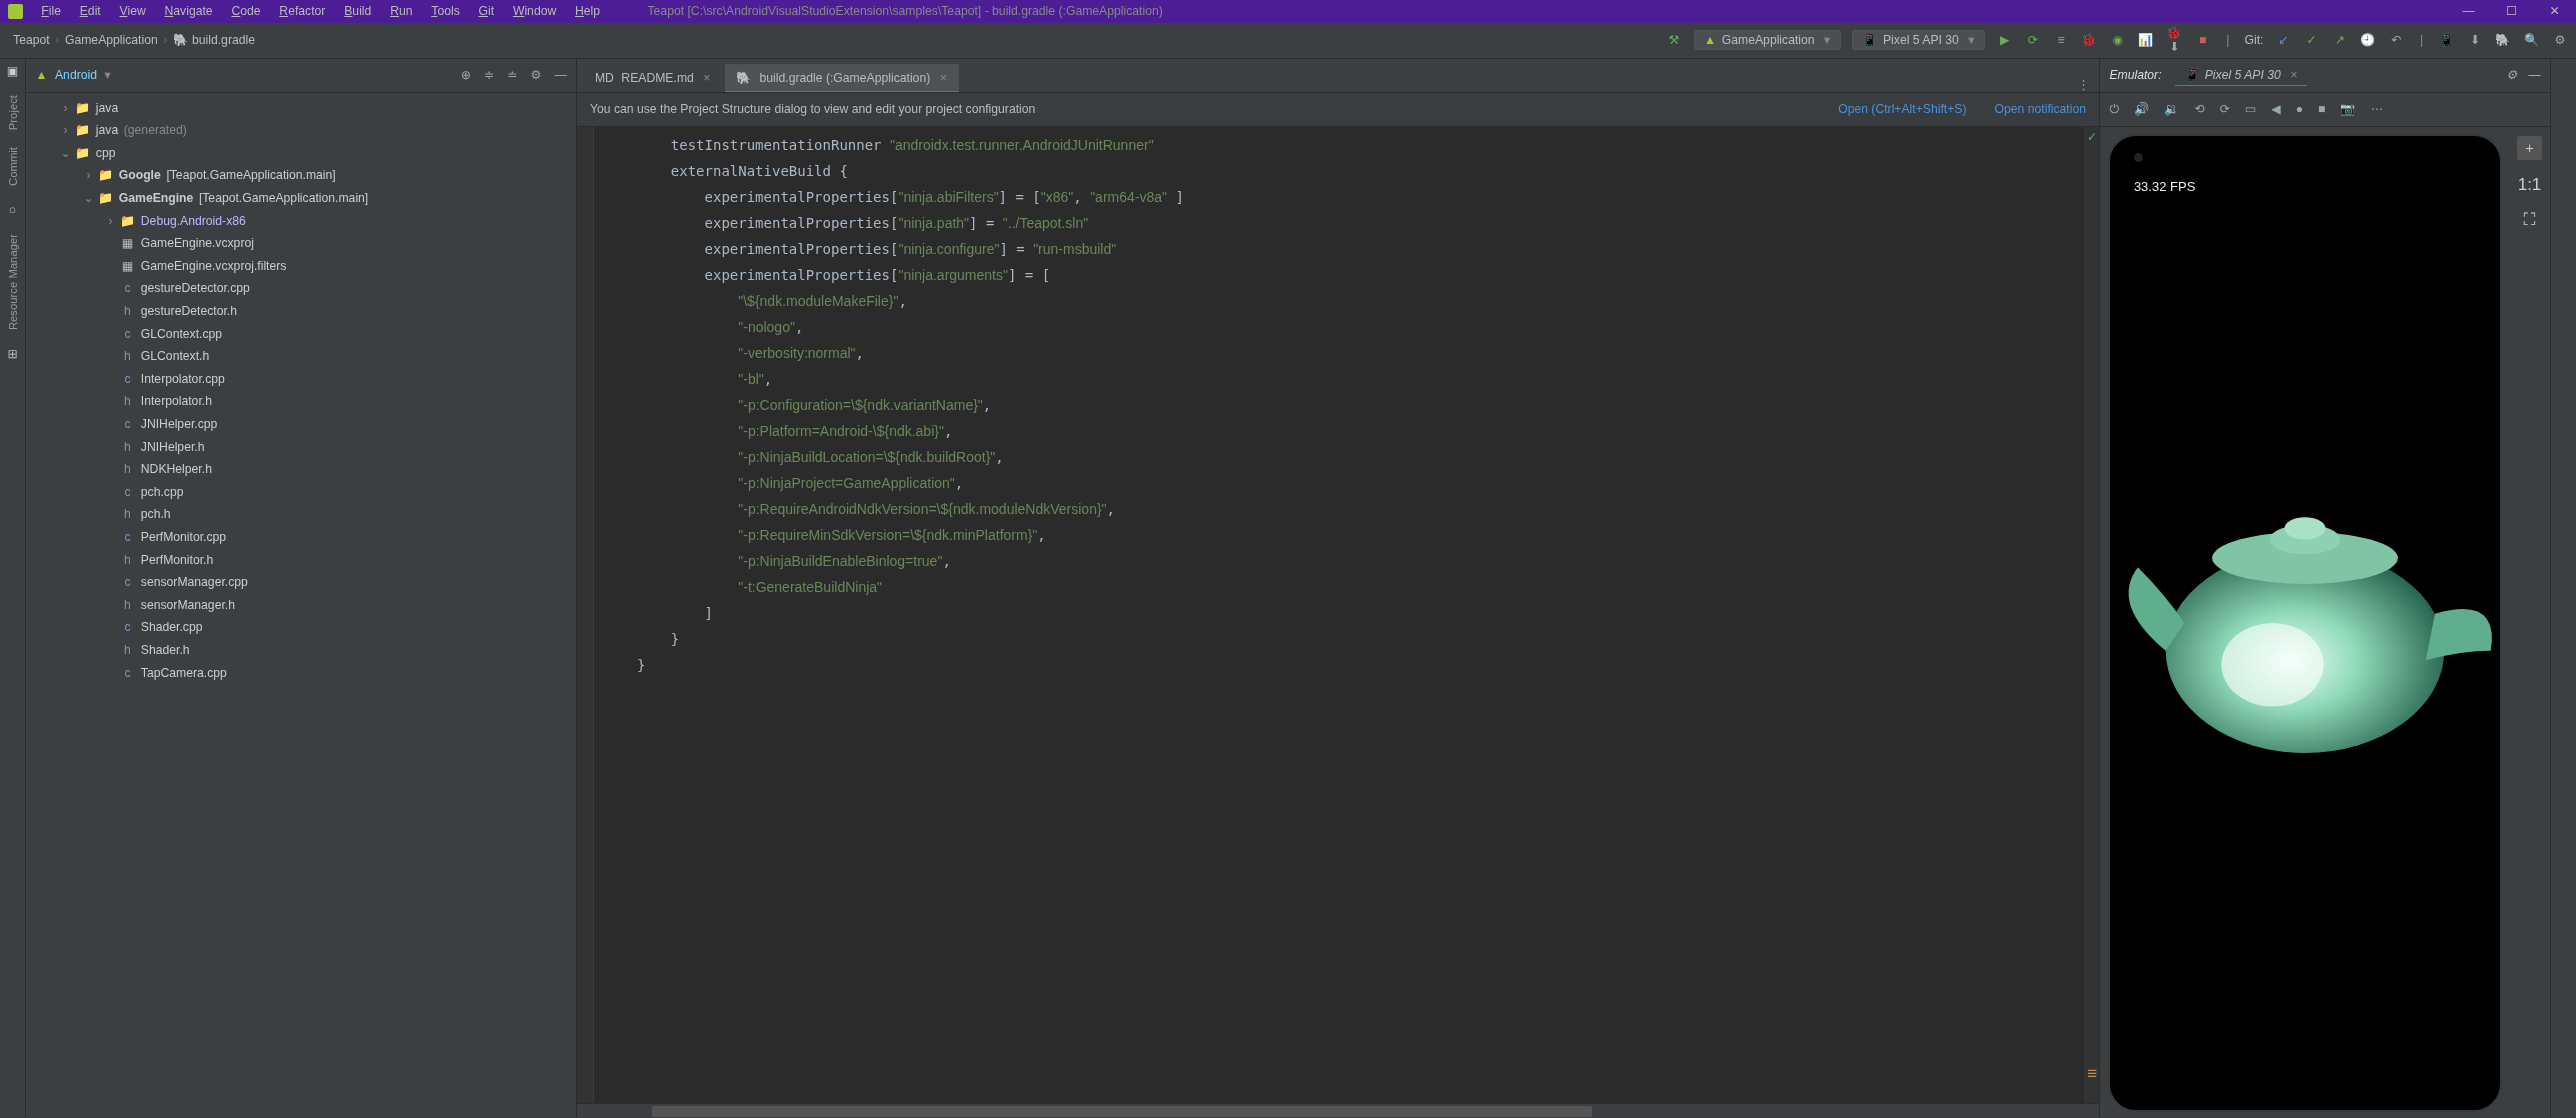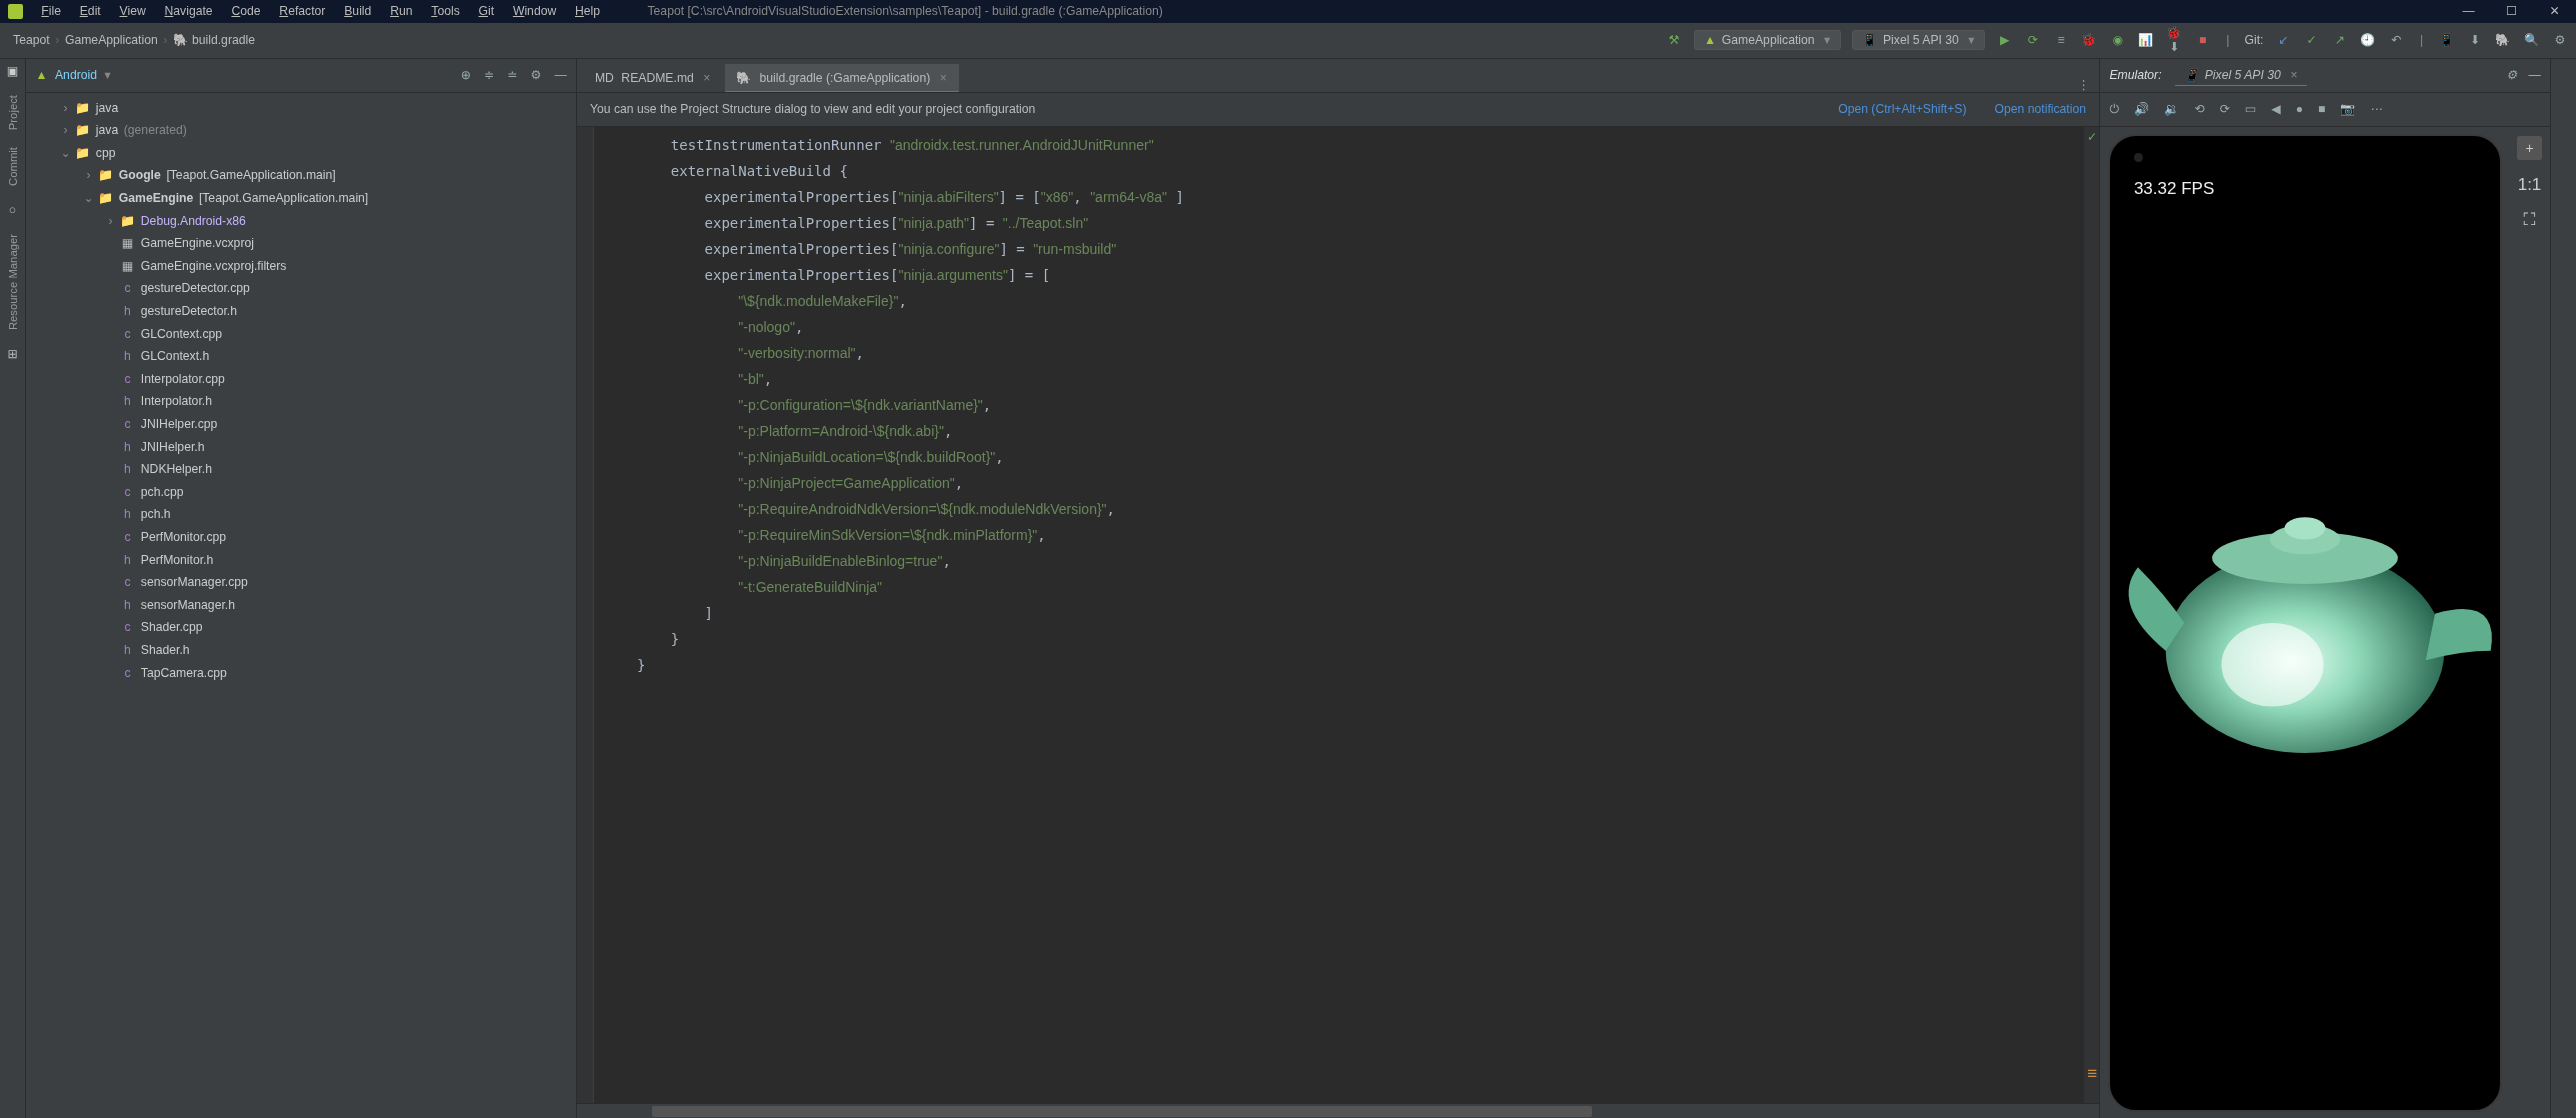--- a/index.html
+++ b/index.html
@@ -1,18 +1,18 @@
 <!DOCTYPE html>
 <html style="font-size:15px"><head>
 <meta charset="utf-8">
 <style>
   * { margin:0; padding:0; box-sizing:border-box; font-family:"Segoe UI",Arial,sans-serif; }
   body { background:#3c3f41; color:#bbb; font-size:12.2px; overflow:hidden; width:2576px; height:1119px; position:relative; }
   
-  .menubar { height:22.6px; display:flex; align-items:center; padding:0 7.5px; background:#0f172a; }
+  .menubar { height:22.6px; display:flex; align-items:center; padding:0 7.5px; background:#4c1d95; }
   .as-logo { width:15px; height:15px; background:#a4c639; border-radius:1.9px; margin-right:9.4px; }
   .menubar .item { padding:0 9.4px; color:#bbb; cursor:pointer; }
   .menubar .item u { text-decoration:underline; }
   .win-title { margin-left:38px; color:#888; }
   .win-ctrls { position:absolute; right:0; top:0; height:22.6px; display:flex; }
   .win-ctrls div { width:43px; display:flex; align-items:center; justify-content:center; color:#bbb; }
   
   .navrow { height:36px; display:flex; align-items:center; background:#3c3f41; border-bottom:0.9px solid #2b2b2b; }
   .crumbs { display:flex; align-items:center; padding-left:7.5px; }
   .crumb { padding:0 5.6px; color:#bbb; }
@@ -74,21 +74,21 @@
   .emu { width:451px; background:#3c3f41; border-left:0.9px solid #2b2b2b; display:flex; flex-direction:column;}
   .emuhead { height:34px; display:flex; align-items:center; padding:0 9.4px; border-bottom:0.9px solid #2b2b2b;font-style:italic;}
   .emuhead .title{ color:#ddd;}
   .emutab { margin-left:13px; display:flex; align-items:center; padding:3.8px 9.4px; border-bottom:1.9px solid #3c78d8; font-size:12.2px;}
   .emutab .x{ margin-left:9.4px; color:#888;}
   .emuhead .gear{ margin-left:auto; color:#9aa;}
   .emutb { height:34px; display:flex; align-items:center; gap:15px; padding:0 9.4px; border-bottom:0.9px solid #2b2b2b; color:#9aa;}
   .emubody { flex:1; display:flex; }
   .phone { flex:1; margin:7.5px; background:#000; border-radius:28px; border:2.8px solid #3a3a3a; position:relative; display:flex; align-items:center; justify-content:center; overflow:hidden;}
   .phone .cam{ position:absolute; top:17px; left:24.4px; width:9.4px; height:9.4px; background:#222; border-radius:50%;}
-  .phone .fps{ position:absolute; top:43px; left:24.4px; color:#eee; font-size:17px;}
+  .phone .fps{ position:absolute; top:43px; left:24.4px; color:#eee; font-size:13px;}
   
   .teapot { width:395px; height:338px; }
   .sidebtn { width:41px; background:#3c3f41; display:flex; flex-direction:column; align-items:center; padding-top:9.4px; gap:15px;}
   .sidebtn div{ color:#ccc; font-size:17px; cursor:pointer;}
   .sidebtn .sq{ width:24.4px; height:24.4px; background:#555; border-radius:2.8px; display:flex; align-items:center; justify-content:center; font-size:14px;}
 </style>
 </head>
 <body>
 
 <div class="menubar">

